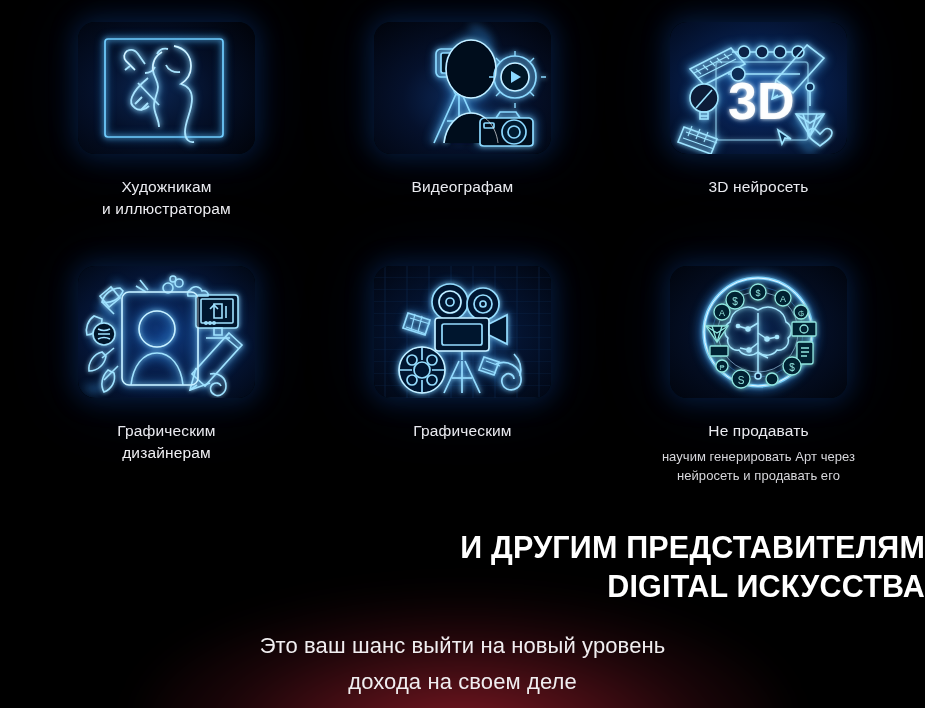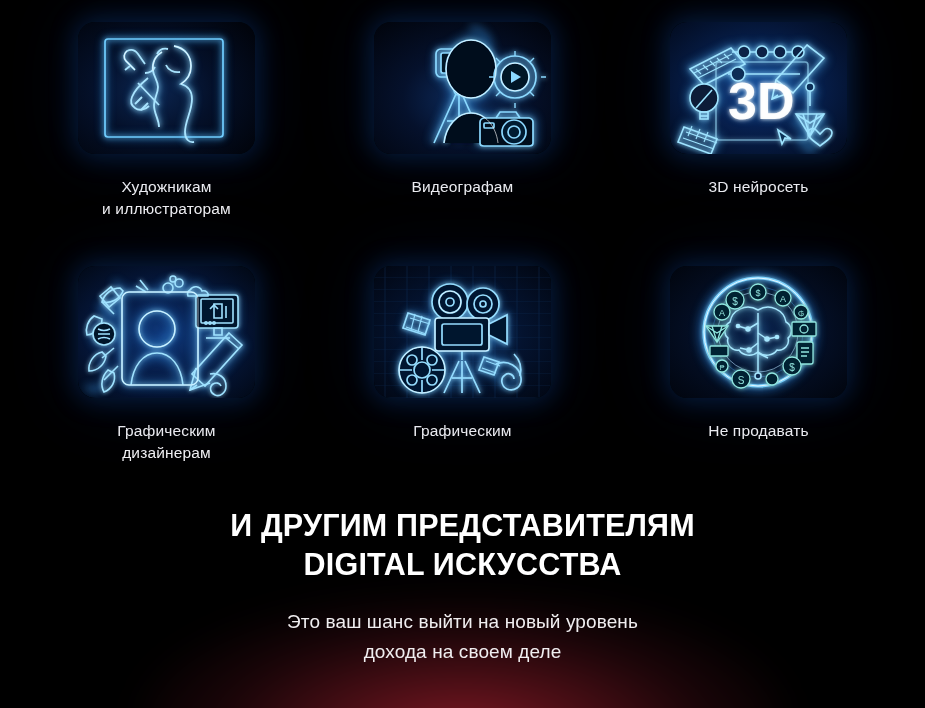--- a/index.html
+++ b/index.html
@@ -85,34 +85,34 @@
   }
   .r1 .card{margin-top:22px;}
   .r1 .lbl{margin-top:22px;}
   .r2 .card{margin-top:46px;}
   .r2 .lbl{margin-top:22px;}
   .r2 .sub{margin-top:6px;}
 
   .headline{
     position:relative;z-index:2;
     margin-top:42px;
-    text-align:center;
+    text-align:right;
     color:#fff;
     font-weight:bold;
     font-size:30.5px;
     line-height:1.29;
     letter-spacing:.2px;
     white-space:pre-line;
   }
   .tagline{
     position:relative;z-index:2;
     margin-top:22px;
     text-align:center;
     color:#f0eef0;
-    font-size:19px;
+    font-size:22px;
     line-height:1.62;
     letter-spacing:.1px;
     white-space:pre-line;
   }
 </style>
 </head>
 <body>
 
 <div id="page">
 
@@ -615,20 +615,22 @@
                 <circle cx="52" cy="46" r="8" fill="#062030"></circle>
                 <text x="52" y="50" font-family="Liberation Sans, sans-serif" font-size="9" fill="#8fe6e0" stroke="none" text-anchor="middle">A</text>
 
                 <circle cx="65" cy="34" r="9" fill="#062030"></circle>
                 <text x="65" y="39" font-family="Liberation Sans, sans-serif" font-size="10" fill="#8fe6e0" stroke="none" text-anchor="middle">$</text>
               </g>
             </svg>
           </div>
         </div>
         <div class="lbl">Не продавать</div>
+        <div class="sub">научим генерировать Арт через
+нейросеть и продавать его</div>
       </div>
 
     </div>
   </div>
 
   <div class="headline">И ДРУГИМ ПРЕДСТАВИТЕЛЯМ
 DIGITAL ИСКУССТВА</div>
   <div class="tagline">Это ваш шанс выйти на новый уровень
 дохода на своем деле</div>
 

